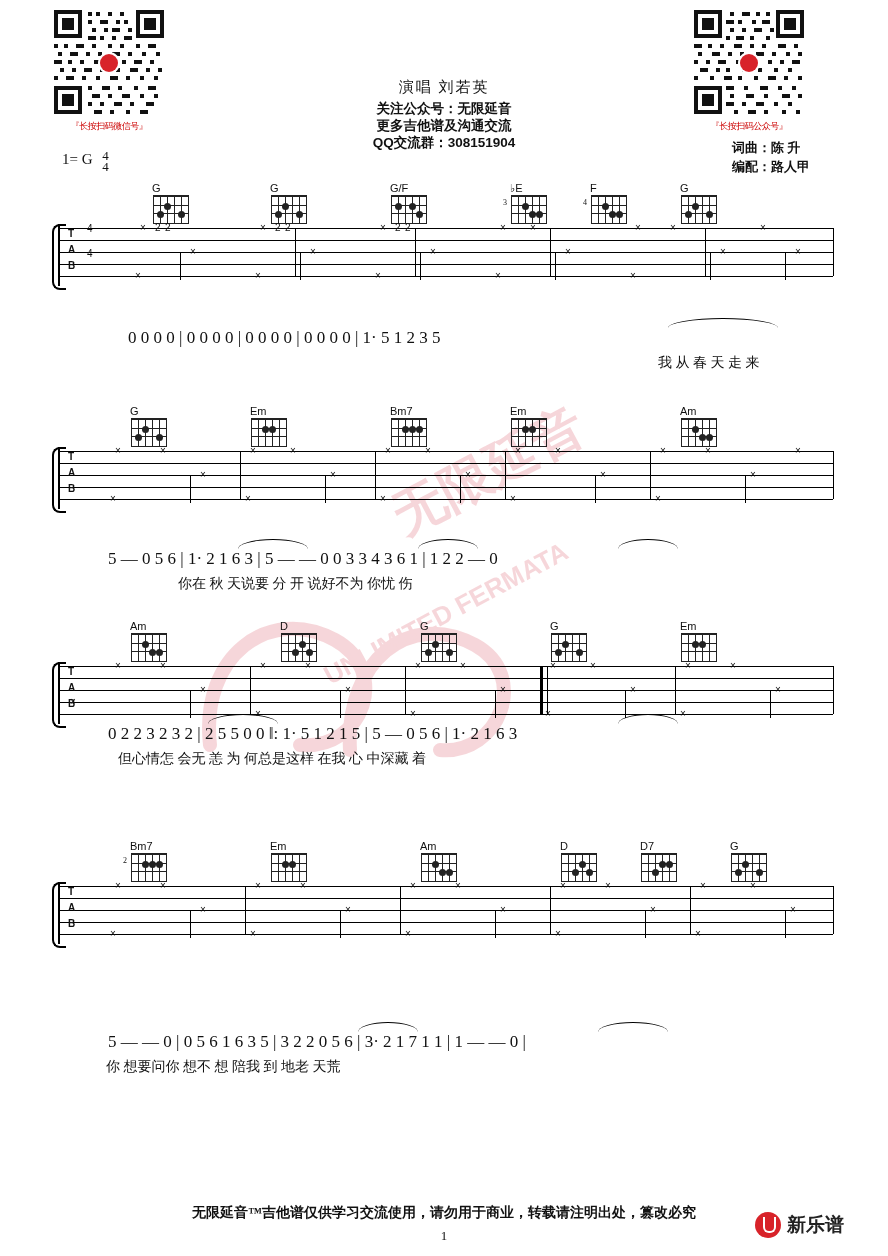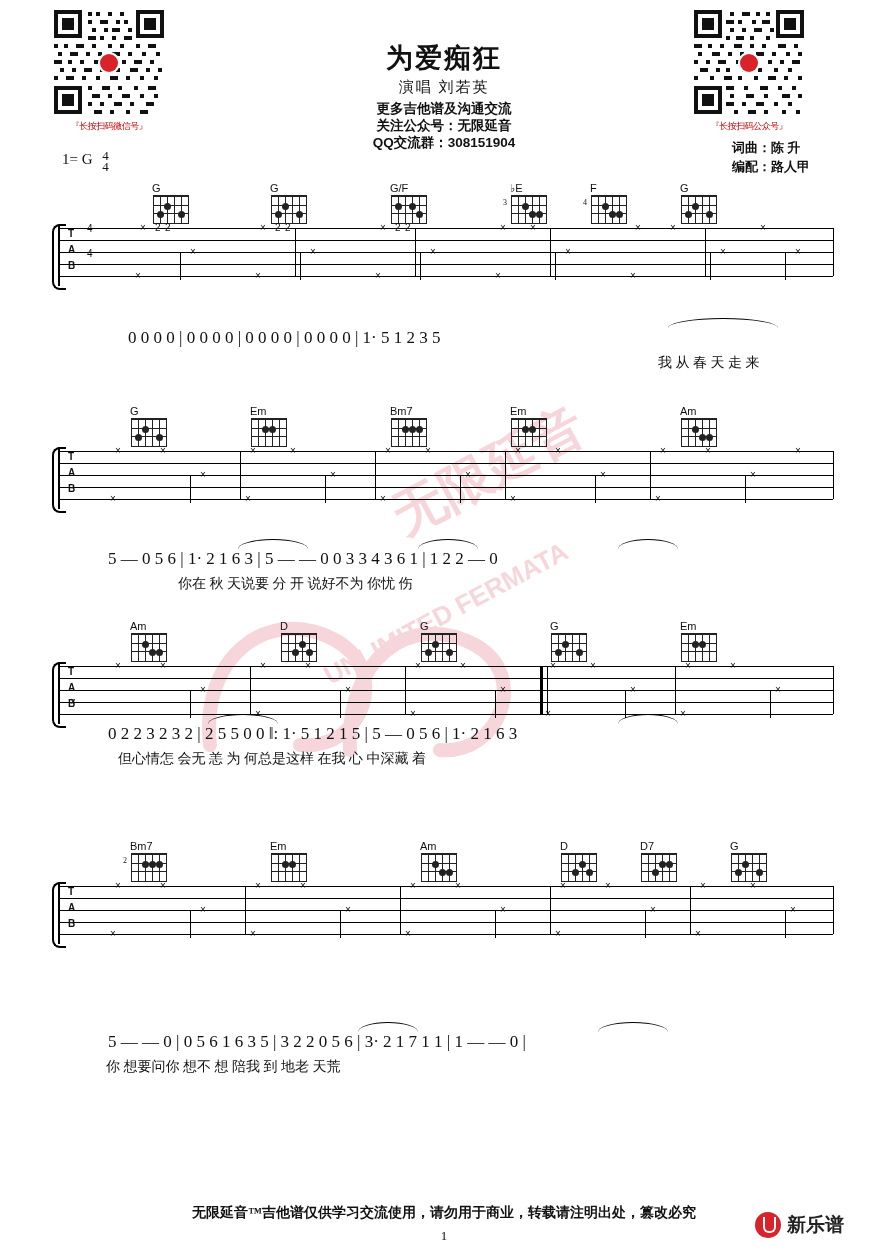--- a/index.html
+++ b/index.html
@@ -258,25 +258,24 @@
             <rect x="92" y="102" width="4" height="4"></rect>
             <rect x="106" y="102" width="4" height="4"></rect>
         </g>
         <circle cx="59" cy="55" r="11" fill="#fff"></circle>
           <circle cx="59" cy="55" r="9" fill="#d8232a"></circle>
       </svg>
     </div>
     <div class="cap">『长按扫码公众号』</div>
   </div>
 
-  <div class="title">为爱痴狂</div>
   <div class="singer">演唱  刘若英</div>
   <div class="promo">
+    <div>关注公众号：无限延音</div>
     <div>更多吉他谱及沟通交流</div>
-    <div>关注公众号：无限延音</div>
     <div>QQ交流群：308151904</div>
   </div>
   <div class="credits">
     <div>词曲：陈  升</div>
     <div>编配：路人甲</div>
   </div>
   <div class="keysig">
     <span>1= G</span>
     <span class="frac">
       <span>4</span><br>

